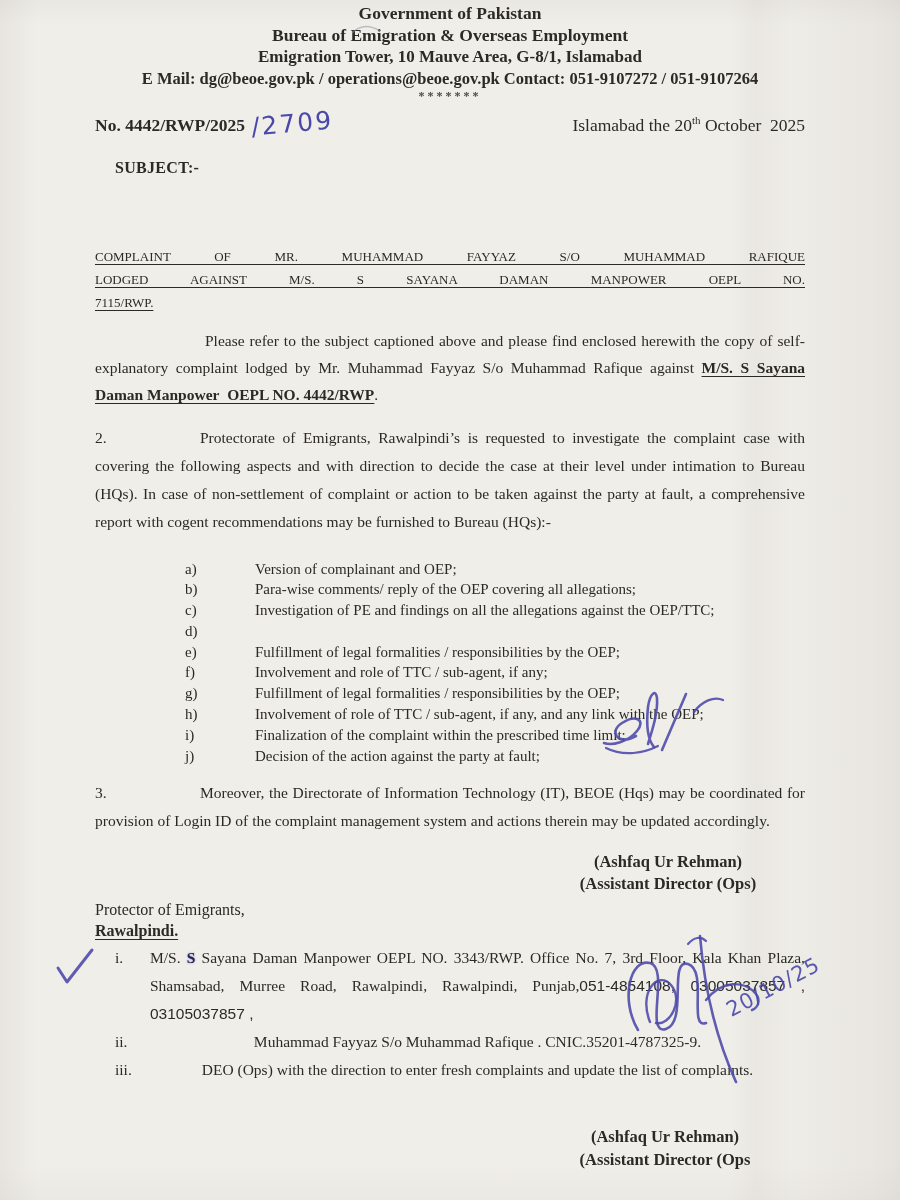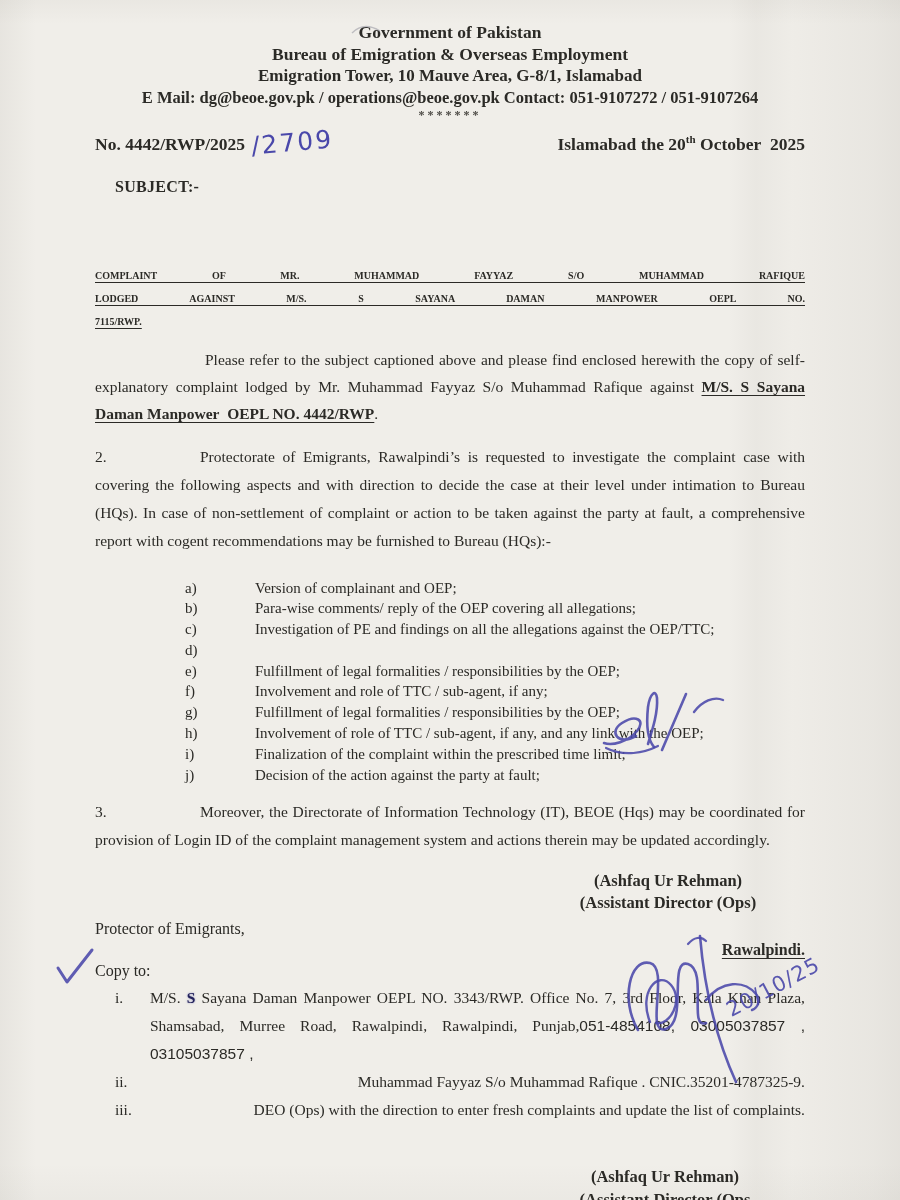--- a/index.html
+++ b/index.html
@@ -8,65 +8,65 @@
     position:relative;width:900px;height:1200px;
     background:
       linear-gradient(90deg, rgba(110,105,95,.07), rgba(110,105,95,0) 4%, rgba(110,105,95,0) 81%, rgba(110,105,95,.05) 84%, rgba(110,105,95,.01) 88%, rgba(110,105,95,.06) 97%, rgba(110,105,95,.09)),
       linear-gradient(180deg, rgba(110,105,95,.05), rgba(110,105,95,0) 2%, rgba(110,105,95,0) 97%, rgba(110,105,95,.04)),
       #f0eee9;
     font-family:"Liberation Serif", serif;
     color:var(--text, #2b2a26);
   }
   .content{position:absolute;left:95px;top:0;width:710px;}
   
-  .hdr{text-align:center;padding-top:21px;line-height:22px;}
+  .hdr{text-align:center;padding-top:2px;line-height:22px;}
   .hdr .h1{font-weight:bold;font-size:17.5px;}
   .hdr .h2{font-weight:bold;font-size:17.5px;}
   .hdr .h3{font-weight:bold;font-size:17px;}
   .hdr .h4{font-weight:bold;font-size:16.5px;}
   .stars{font-size:12px;letter-spacing:3px;color:#4c4a45;line-height:13px;font-weight:bold;}
   
   .ref-row{display:flex;justify-content:space-between;align-items:baseline;margin-top:5px;height:30px;}
   .ref-no{font-weight:bold;font-size:17.5px;white-space:nowrap;}
   .hand-number{
     display:inline-block;font-family:"DejaVu Sans",sans-serif;font-weight:normal;
     color:var(--ink,#4a48aa);font-size:25px;letter-spacing:2px;
     transform:rotate(-5deg) translateY(1px);margin-left:6px;
   }
-  .ref-date{font-weight:bold;font-size:17.5px;white-space:nowrap;}
+  .ref-date{font-weight:normal;font-size:17.5px;white-space:nowrap;}
   .ref-date sup{font-size:11px;}
   
   .subject-row{display:flex;margin-top:21px;flex-direction:column;}
   .subject-label{flex:0 0 86px;margin-left:20px;font-weight:bold;font-size:16px;letter-spacing:.3px;}
-  .subject-text{flex:1;font-weight:bold;font-size:10px;line-height:23px;}
+  .subject-text{flex:1;font-weight:normal;font-size:13px;line-height:23px;}
   .subject-text .sline{text-decoration:underline;text-underline-offset:3px;text-decoration-thickness:1.4px;}
   .subject-text .stretch{text-align:justify;text-align-last:justify;}
   
   .para{font-size:15.5px;line-height:27px;text-align:justify;}
   .p1{margin-top:13px;text-indent:110px;}
   .pnum{display:inline-block;width:105px;text-indent:0;}
   .p2{margin-top:11px;line-height:28px;}
   .p3{margin-top:13px;line-height:28px;}
   .bold{font-weight:normal;}
   .bold-u{font-weight:bold;text-decoration:underline;text-underline-offset:3px;}
   
   .aspects{margin-top:23px;font-size:15px;line-height:20.8px;}
   .aspect-row{display:flex;}
   .aspect-letter{flex:0 0 70px;margin-left:90px;}
   
   .sig1{margin-top:6px;width:250px;margin-left:448px;text-align:center;font-weight:bold;font-size:16.5px;line-height:22px;}
   
   .addr{margin-top:4px;font-size:16px;line-height:21px;}
-  .addr .u{font-weight:bold;text-decoration:underline;text-underline-offset:3px;text-align:right;}
+  .addr .u{font-weight:bold;text-decoration:underline;text-underline-offset:3px;}
   
   .copylist{margin-top:3px;font-size:15.5px;}
   .copy-item{display:flex;line-height:28px;}
   .copy-num{flex:0 0 35px;margin-left:20px;}
   .copy-text{flex:1;text-align:justify;}
-  .copy-text.nj{text-align:right;}
+  .copy-text.nj{text-align:center;}
   .sansnum{font-family:"Liberation Sans",sans-serif;font-size:15.5px;}
   .blot{font-weight:bold;color:#23225a;text-shadow:0 0 2px rgba(50,50,150,.55);}
   
   .sig2{margin-top:41px;width:280px;margin-left:430px;text-align:center;font-weight:bold;font-size:16.5px;line-height:23px;}
   
   .ink-overlay{position:absolute;pointer-events:none;}
   .ink-stroke{stroke:var(--ink,#4a48aa);fill:none;stroke-linecap:round;stroke-linejoin:round;opacity:.88;}
   .hand-date{
     position:absolute;left:722px;top:975px;
     font-family:"DejaVu Sans",sans-serif;font-size:21px;color:var(--ink,#4a48aa);
@@ -150,21 +150,20 @@
     <p class="para p3"><span class="pnum">3.</span><span>Moreover, the Directorate of Information Technology (IT), BEOE (Hqs) may be coordinated for provision of Login ID of the complaint management system and actions therein may be updated accordingly.</span></p>
 
     <div class="sig1">
       <div>(Ashfaq Ur Rehman)</div>
       <div>(Assistant Director (Ops)</div>
     </div>
 
     <div class="addr">
       <div>Protector of Emigrants,</div>
       <div class="u">Rawalpindi.</div>
-      <div>Copy to:</div>
     </div>
 
     <div class="copylist">
       <div class="copy-item">
         <span class="copy-num">i.</span>
         <span class="copy-text"><span>M/S. </span><span class="blot">S</span><span> Sayana Daman Manpower OEPL NO. 3343/RWP. Office No. 7, 3rd Floor, Kala Khan Plaza, Shamsabad, Murree Road, Rawalpindi, Rawalpindi, Punjab,</span><span class="sansnum">051-4854108, 03005037857 , 03105037857 ,</span></span>
       </div>
       <div class="copy-item">
         <span class="copy-num">ii.</span>
         <span class="copy-text nj">Muhammad Fayyaz S/o Muhammad Rafique . CNIC.35201-4787325-9.</span>

